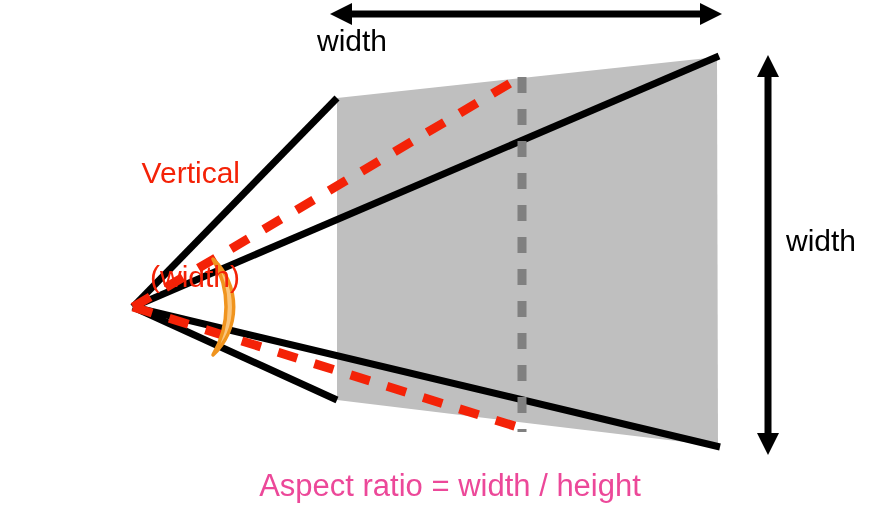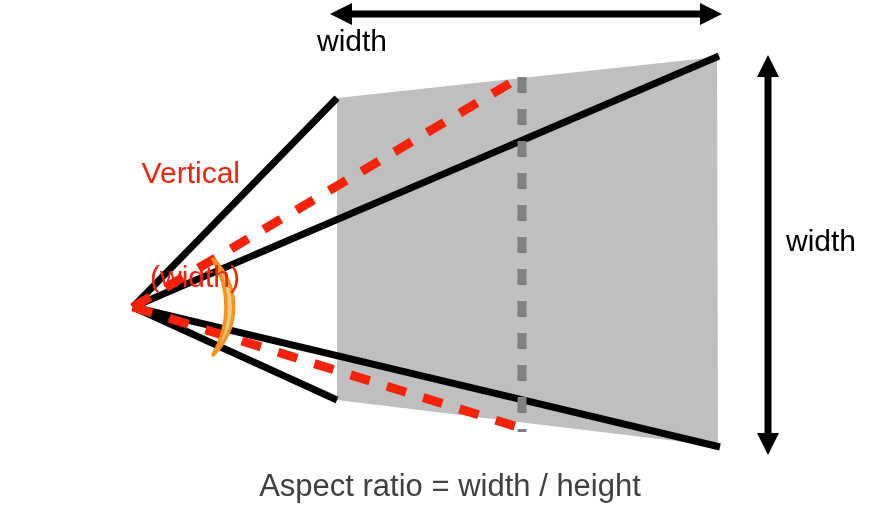--- a/index.html
+++ b/index.html
@@ -50,21 +50,21 @@
     width: 109px;
     text-align: left;
     color: #000000;
     font-size: 30px;
   }
   #aspect-label {
     left: 160px;
     top: 468px;
     width: 580px;
     text-align: center;
-    color: #404040;
+    color: #ec4899;
     font-size: 31px;
   }
 </style>
 </head>
 <body>
 
 <div id="diagram-root">
 
   <svg id="scene" viewBox="0 0 895 519">
 

